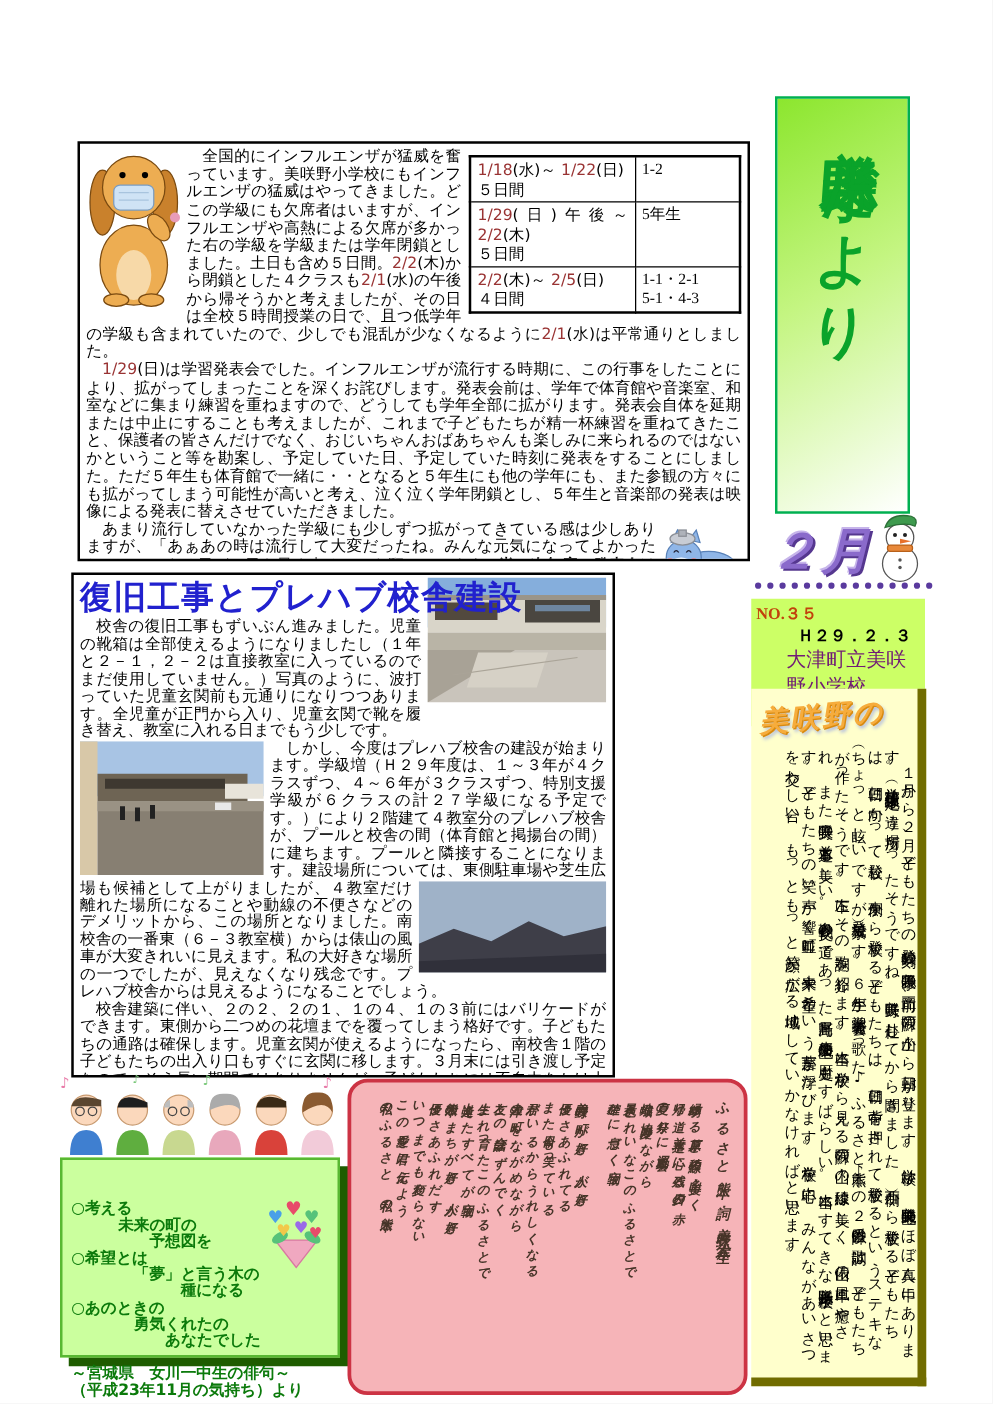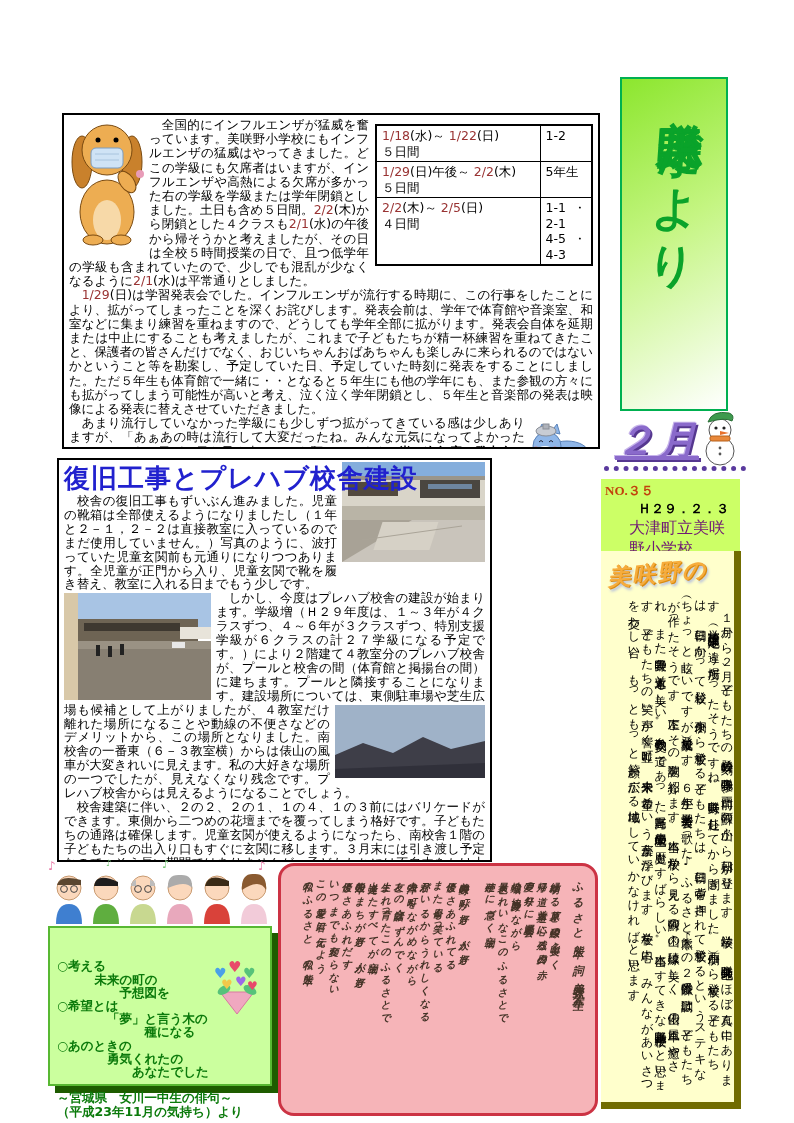--- a/index.html
+++ b/index.html
@@ -13,21 +13,21 @@
               line-height:30px; white-space:nowrap; z-index:3; letter-spacing:0px; }
   .a1-box { position:absolute; left:62px; top:113px; width:538px; height:336px;
             border:2px solid #000; padding:3px 5px; font-size:12.5px; line-height:14.2px;
             text-align:justify; overflow:hidden; z-index:2; background:#fff; }
   .a1-box p { margin:0; }
   .dog { float:left; width:76px; height:128px; margin:0 4px 2px 0; }
   .closure { float:right; width:218px; border-collapse:collapse; margin:6px 0 4px 6px;
              background:#fff; border:2px solid #000; }
   .closure td { border:1.5px solid #000; padding:2px 5px; font-size:12.5px; line-height:15.5px;
                 vertical-align:top; }
-  .closure td.cls { width:52px; white-space:pre-line; }
+  .closure td.cls { width:84px; white-space:pre-line;font-family:Liberation Serif, serif; }
   .sickcat { float:right; width:64px; height:56px; margin:2px 0 0 4px; }
   .seg.date { color:#993333; }
   .seg.em { font-weight:bold; }
 
   
   .a2-box { position:absolute; left:57px; top:458px; width:435px; height:404px;
             border:2px solid #000; padding:2px 5px; font-size:12.5px; line-height:13.9px;
             text-align:justify; overflow:hidden; background:#fff; }
   .a2-box p { margin:0; }
   .a2-title { color:#2121CE; font-size:26px; font-weight:bold; line-height:32px;
@@ -38,21 +38,21 @@
   .ph3 { float:right; width:150px; height:73px; margin:2px 0 2px 5px; }
 
   
   .masthead { position:absolute; left:620px; top:77px; width:108px; height:334px;
               border:2px solid #00B050; display:flex; justify-content:center;
               background:linear-gradient(150deg,#8CE62E 0%,#C4F581 45%,#ffffff 100%); }
   .masthead-text { writing-mode:vertical-rl; font-size:46px; font-weight:bold; color:#0AA32A;
                    letter-spacing:4px; margin-top:4px; transform:skewX(-4deg); }
   .month { position:absolute; left:615px; top:413px; font-size:40px; font-weight:bold;
            font-style:italic; color:#8A6ACB; letter-spacing:2px;
-           text-shadow:2px 2px 0 #55378F, -1px -1px 0 #C6B4EA;text-decoration:underline; }
+           text-shadow:2px 2px 0 #55378F, -1px -1px 0 #C6B4EA; }
   .snowman { position:absolute; left:699px; top:408px; width:42px; height:58px; }
   .dotted { position:absolute; left:604px; top:466px; width:142px; height:0;
             border-bottom:5px dotted #5A3A9E; }
   .infobox { position:absolute; left:601px; top:479px; width:139px; padding:3px 4px 4px;
              background:#CCFF66; }
   .infobox .l1 { font-weight:bold; font-size:13px; color:#c2410c; font-family:"Liberation Serif","DejaVu Serif",serif; }
   .infobox .l2 { font-weight:bold; font-size:13px; color:#000;margin-left:33px; }
   .infobox .l3 { font-size:16px; color:#701a75;margin-left:24px; }
   .infobox .l4 { font-size:12.5px; color:#009933; }
   .colbox { position:absolute; left:601px; top:551px; width:140px; height:558px;
@@ -121,21 +121,21 @@
           <div>５日間</div>
         </td>
         <td class="cls">5年生</td>
       </tr>
       <tr>
         <td>
           <span class="seg date">2/2</span><span class="seg">(木)～ </span><span class="seg date">2/5</span><span class="seg">(日)</span>
           <div>４日間</div>
         </td>
         <td class="cls">1-1・2-1
-4-5・4-3</td>
+5-1・4-3</td>
       </tr>
     </tbody>
       </table>
 
     <p><span class="seg">　全国的にインフルエンザが猛威を奮っています。美咲野小学校にもインフルエンザの猛威はやってきました。どこの学級にも欠席者はいますが、インフルエンザや高熱による欠席が多かった右の学級を学級または学年閉鎖としました。土日も含め５日間。</span><span class="seg date">2/2</span><span class="seg">(木)から閉鎖とした４クラスも</span><span class="seg date">2/1</span><span class="seg">(水)の午後から帰そうかと考えましたが、その日は全校５時間授業の日で、且つ低学年の学級も含まれていたので、少しでも混乱が少なくなるように</span><span class="seg date">2/1</span><span class="seg">(水)は平常通りとしました。</span></p>
     <p><span class="seg">　</span><span class="seg date">1/29</span><span class="seg">(日)は学習発表会でした。インフルエンザが流行する時期に、この行事をしたことにより、拡がってしまったことを深くお詫びします。発表会前は、学年で体育館や音楽室、和室などに集まり練習を重ねますので、どうしても学年全部に拡がります。発表会自体を延期または中止にすることも考えましたが、これまで子どもたちが精一杯練習を重ねてきたこと、保護者の皆さんだけでなく、おじいちゃんおばあちゃんも楽しみに来られるのではないかということ等を勘案し、予定していた日、予定していた時刻に発表をすることにしました。ただ５年生も体育館で一緒に・・となると５年生にも他の学年にも、また参観の方々にも拡がってしまう可能性が高いと考え、泣く泣く学年閉鎖とし、５年生と音楽部の発表は映像による発表に替えさせていただきました。</span></p>
     <p>
       <svg class="sickcat" viewBox="0 0 64 56">
         <ellipse cx="34" cy="48" rx="29" ry="8" fill="#A8C878" stroke="#6E9440"></ellipse>
         <ellipse cx="38" cy="36" rx="22" ry="13" fill="#8FB6E8" stroke="#5A82B8"></ellipse>

